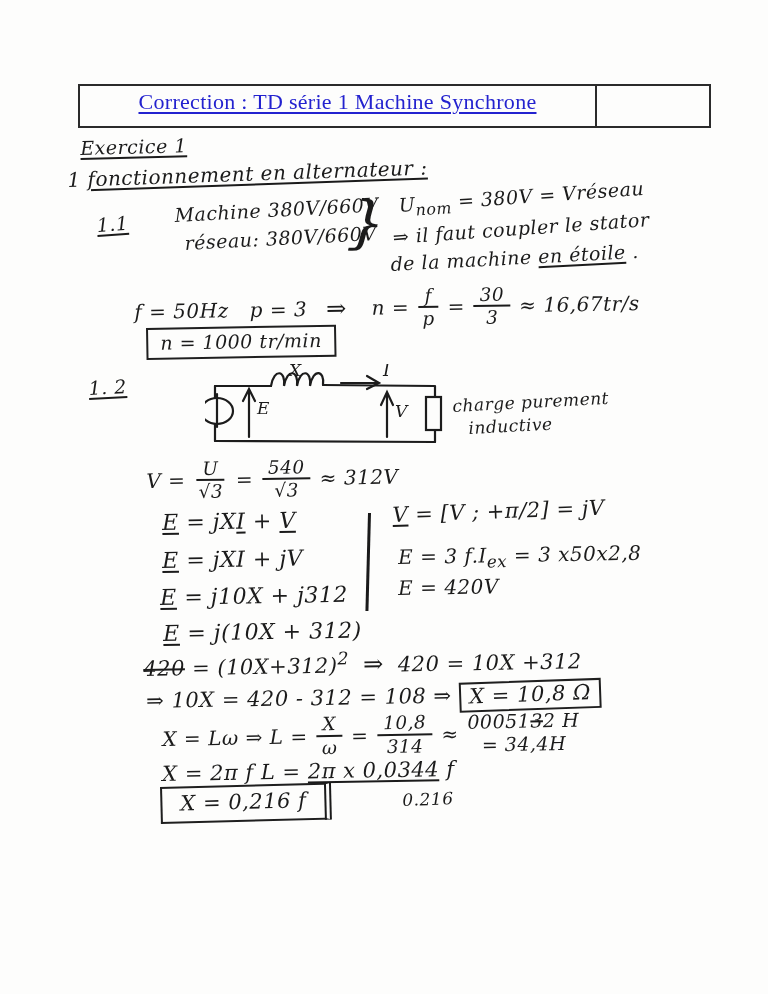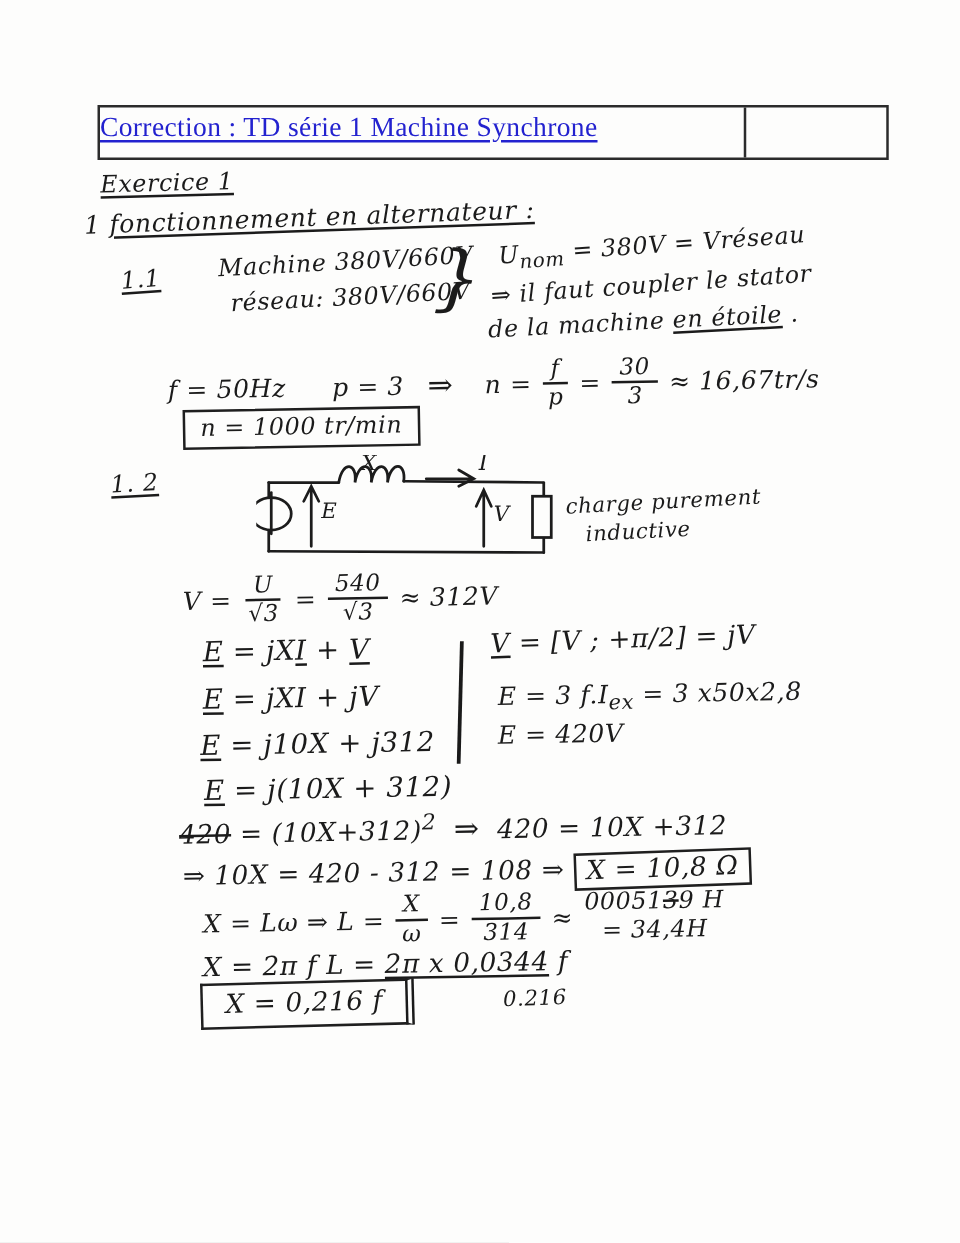--- a/index.html
+++ b/index.html
@@ -18,21 +18,21 @@
   .flexline{display:inline-flex;align-items:center;gap:9px;}
   .frac{display:inline-flex;flex-direction:column;align-items:center;vertical-align:middle;line-height:1.05;font-size:.92em;}
   .frac .num{display:block;border-bottom:2px solid #1b1b1b;padding:0 6px 1px;}
   .frac .den{display:block;padding:1px 4px 0;}
   .inkbox{border:2.5px solid #1f1f1f;padding:2px 12px 4px;display:inline-block;background:transparent;}
   
   .header-table{
     position:absolute;left:78px;top:84px;width:629px;height:40px;
     border:2px solid #2b2b2b;display:flex;
   }
-  .header-cell-main{flex:1 1 auto;display:flex;align-items:flex-start;justify-content:flex-start;padding-top:3px;}
+  .header-cell-main{flex:1 1 auto;display:flex;align-items:flex-start;justify-content:center;padding-top:3px;}
   .header-cell-side{width:112px;border-left:2px solid #2b2b2b;}
   .header-title{
     font-family:"Liberation Serif","DejaVu Serif",serif;font-style:normal;
     font-size:22px;color:#2322cf;text-decoration:underline;text-underline-offset:3px;
     letter-spacing:.3px;
   }
   .vbar{position:absolute;width:3px;background:#1a1a1a;transform-origin:top left;}
   svg text{font-family:"DejaVu Serif",serif;font-style:italic;fill:#1b1b1b;}
 </style>
 </head>
@@ -55,21 +55,21 @@
   <div class="hw" style="left:174px;top:204px;font-size:19px;transform:rotate(-3deg);">Machine 380V/660V</div>
   <div class="hw" style="left:184px;top:232px;font-size:19px;transform:rotate(-3deg);">réseau:  380V/660V</div>
   <div class="hw" style="left:350px;top:192px;font-size:58px;line-height:1;font-weight:300;transform:rotate(4deg);">}</div>
 
   <div class="hw" style="left:398px;top:194px;font-size:19px;transform:rotate(-4deg);"><span>U</span><sub>nom</sub><span> = 380V = Vréseau</span></div>
   <div class="hw" style="left:392px;top:226px;font-size:19px;transform:rotate(-4deg);">⇒ il faut coupler le stator</div>
   <div class="hw" style="left:390px;top:253px;font-size:19px;transform:rotate(-3deg);"><span>de la machine </span><span class="u">en étoile</span><span> .</span></div>
 
   <div class="hw flexline" style="left:134px;top:291px;font-size:20px;transform:rotate(-1deg);">
     <span>f = 50Hz</span>
-    <span style="margin-left:28px;">p = 3</span>
+    <span style="margin-left:12px;">p = 3</span>
     <span style="margin-left:10px;font-size:24px;">⇒</span>
     <span style="margin-left:16px;">n =</span>
     <span class="frac">
         <span class="num">f</span>
         <span class="den">p</span>
       </span>
     <span>=</span>
     <span class="frac">
         <span class="num">30</span>
         <span class="den">3</span>
@@ -139,21 +139,21 @@
         <span class="num">X</span>
         <span class="den">ω</span>
       </span>
     <span>=</span>
     <span class="frac">
         <span class="num">10,8</span>
         <span class="den">314</span>
       </span>
     <span>≈</span>
     <span style="display:inline-flex;flex-direction:column;line-height:1.2;font-size:19px;">
-      <span><span>00051</span><span class="strike">3</span><span>9 H</span></span>
+      <span><span>00051</span><span class="strike">3</span><span>2 H</span></span>
       <span style="padding-left:14px;">= 34,4H</span>
     </span>
   </div>
 
   <div class="hw" style="left:162px;top:762px;font-size:21px;transform:rotate(-1deg);"><span>X = 2π f L = </span><span class="u">2π x 0,0344</span><span> f</span></div>
 
   <div class="hw" style="left:402px;top:790px;font-size:17px;transform:rotate(-2deg);">0.216</div>
 
   <div class="hw inkbox" style="left:160px;top:787px;font-size:21px;transform:rotate(-1.5deg);border-right:7px double #1a1a1a;padding:3px 18px 6px;">X = 0,216  f</div>
 

